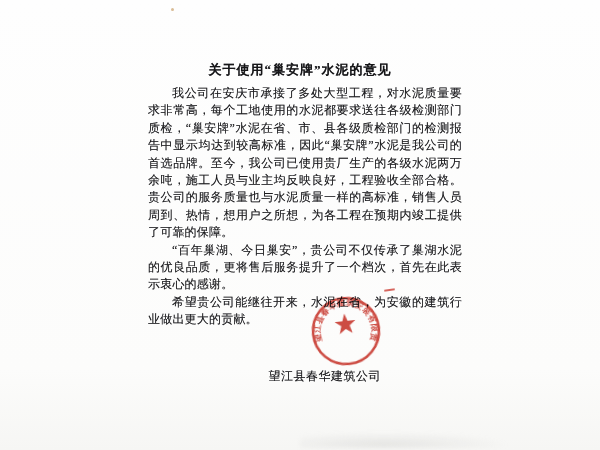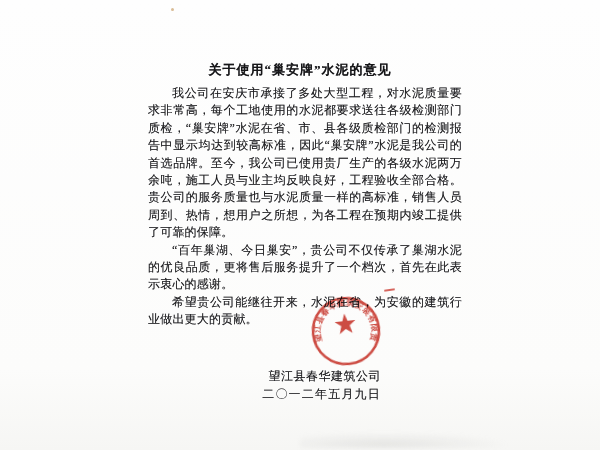--- a/index.html
+++ b/index.html
@@ -117,21 +117,20 @@
   <h1 class="title">关于使用“巢安牌”水泥的意见</h1>
 
   <div class="body-text">
     <p>我公司在安庆市承接了多处大型工程，对水泥质量要求非常高，每个工地使用的水泥都要求送往各级检测部门质检，“巢安牌”水泥在省、市、县各级质检部门的检测报告中显示均达到较高标准，因此“巢安牌”水泥是我公司的首选品牌。至今，我公司已使用贵厂生产的各级水泥两万余吨，施工人员与业主均反映良好，工程验收全部合格。贵公司的服务质量也与水泥质量一样的高标准，销售人员周到、热情，想用户之所想，为各工程在预期内竣工提供了可靠的保障。</p>
     <p>“百年巢湖、今日巢安”，贵公司不仅传承了巢湖水泥的优良品质，更将售后服务提升了一个档次，首先在此表示衷心的感谢。</p>
     <p>希望贵公司能继往开来，水泥在省，为安徽的建筑行业做出更大的贡献。</p>
   </div>
 
   <div class="sign-block">
     <div class="sign-name">望江县春华建筑公司</div>
-    <div class="sign-date">二〇一二年五月九日</div>
   </div>
 
   <svg class="seal" viewBox="-42 -42 84 84" xmlns="http://www.w3.org/2000/svg" aria-hidden="true">
     <defs>
       <path id="sealArc" d="M -24.6 8.6 A 26 26 0 1 1 24.6 8.6" fill="none"></path>
     </defs>
     <circle class="seal-ring" cx="0" cy="0" r="33" stroke="#c9342a"></circle>
     <polygon class="seal-star" points="0,-17.5 2.59,-10.06 10.46,-9.9 4.18,-5.14 6.47,2.4 0,-2.1 -6.47,2.4 -4.18,-5.14 -10.46,-9.9 -2.59,-10.06" fill="#c9342a"></polygon>
     <text class="seal-text" fill="#c9342a">
       <textPath href="#sealArc" startOffset="1" textLength="127" lengthAdjust="spacingAndGlyphs">望江县春华建筑安装有限责任公司</textPath>

